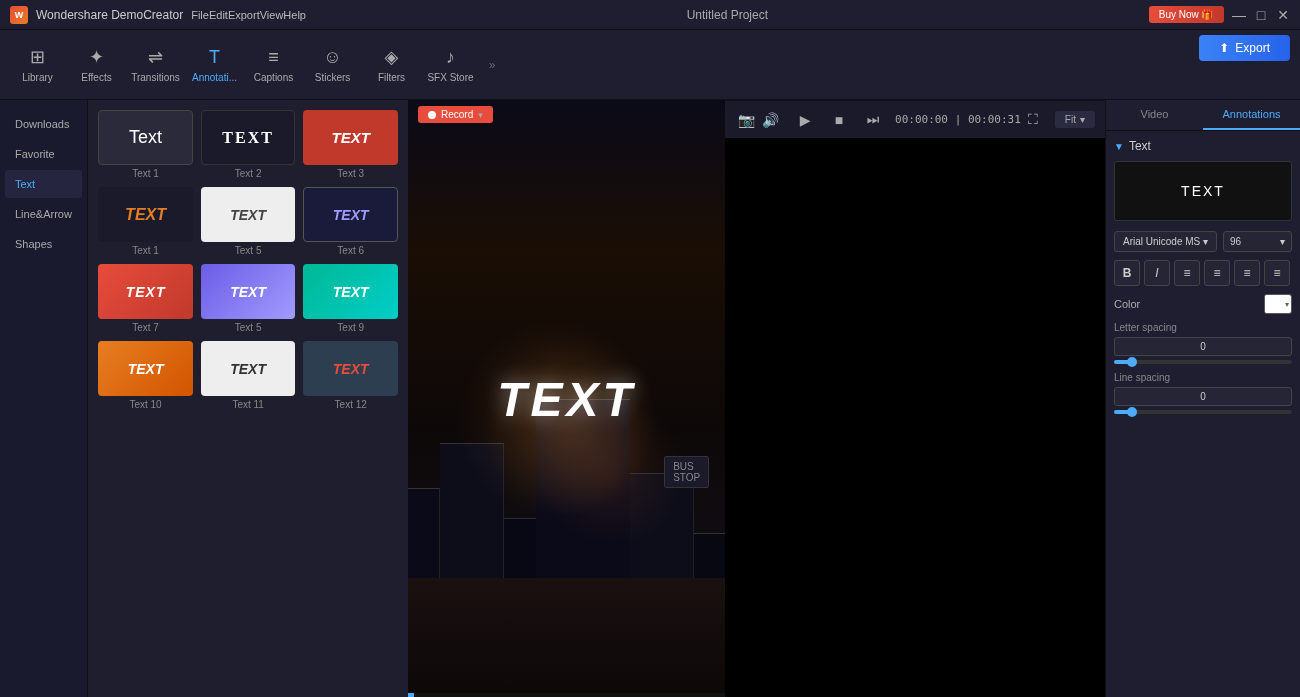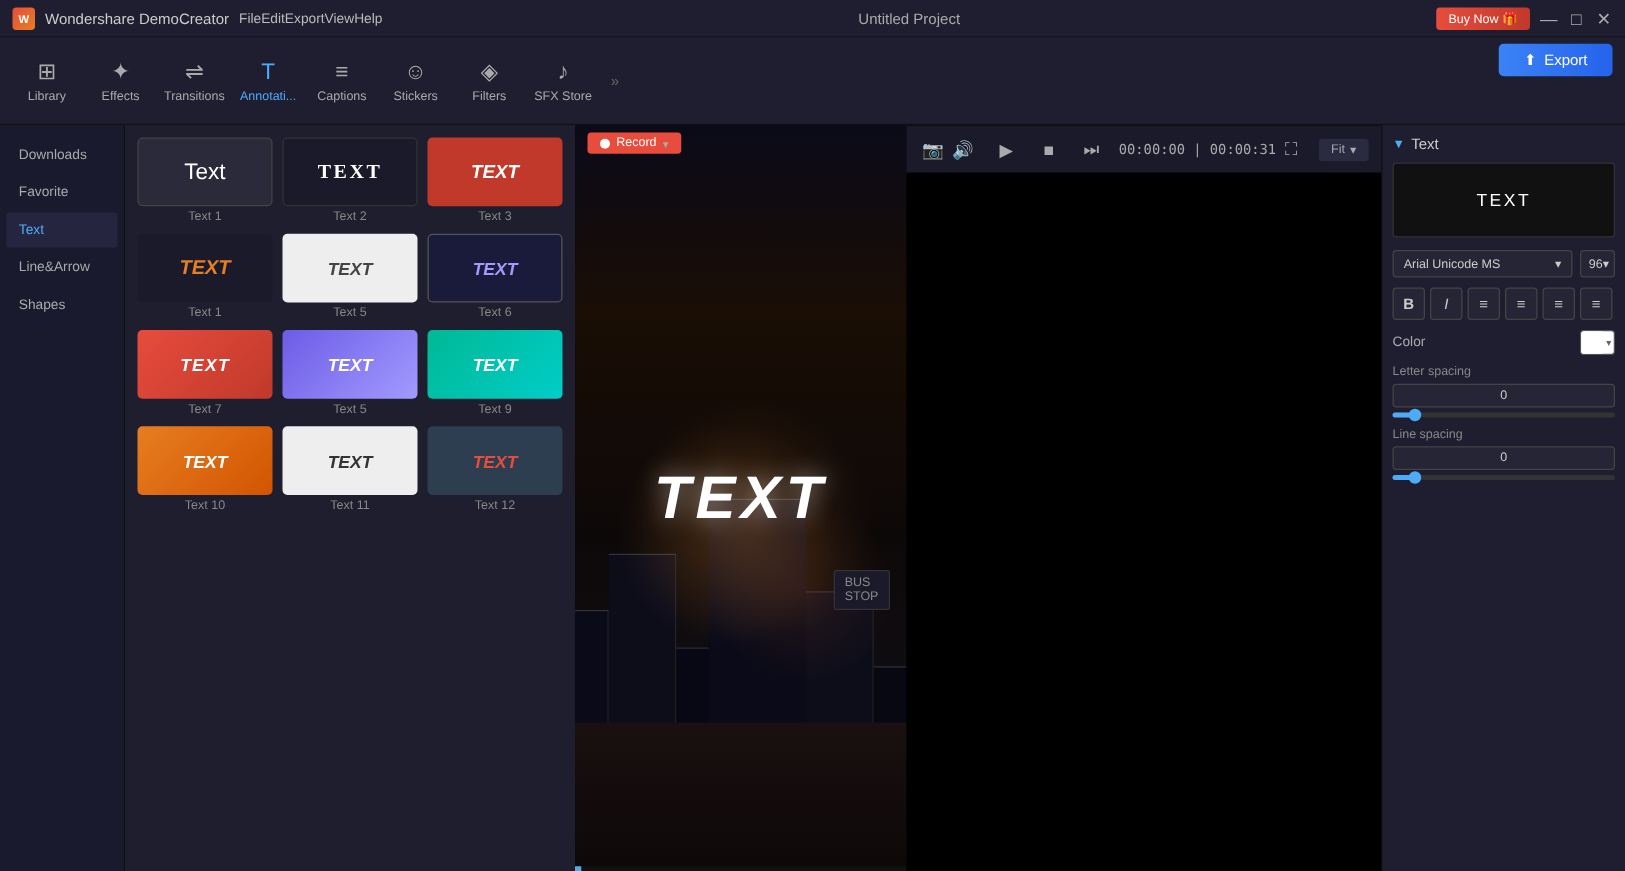--- a/index.html
+++ b/index.html
@@ -37,21 +37,21 @@
       gap: 4px; cursor: pointer; border-radius: 4px; color: #aaa; font-size: 10px;
     }
     .tool-item.active { color: #4dabf7; }
     .tool-item .icon { font-size: 18px; }
     .tool-more { width: 20px; height: 60px; display: flex; align-items: center; justify-content: center; color: #666; cursor: pointer; }
 
     
     #main { display: flex; height: calc(697px - 30px - 70px); }
 
     
-    #left-panel { width: 460px; display: flex; height: 100%; }
+    #left-panel { width: 408px; display: flex; height: 100%; }
 
     
     #sidebar { width: 100px; background: #1a1a2e; border-right: 1px solid #111; padding: 8px 0; }
     .sidebar-item {
       padding: 8px 10px; font-size: 11px; color: #aaa; cursor: pointer; border-radius: 3px; margin: 2px 5px;
     }
     .sidebar-item.active { color: #4dabf7; background: #252540; }
 
     
     #annotations-panel { width: 360px; background: #1e1e2e; padding: 10px; overflow-y: auto; }
@@ -139,21 +139,21 @@
     .text-preview-box {
       background: #111; border: 1px solid #333; border-radius: 3px; height: 60px; display: flex; align-items: center; justify-content: center;
       margin-bottom: 10px; color: white; font-size: 14px; letter-spacing: 2px;
     }
     .props-row { display: flex; align-items: center; gap: 6px; margin-bottom: 8px; }
     .font-select {
       flex: 1; background: #252535; border: 1px solid #444; border-radius: 3px; color: #ccc;
       padding: 4px 8px; font-size: 10px; cursor: pointer; display: flex; align-items: center; justify-content: space-between;
     }
     .size-select {
-      width: 28px; background: #252535; border: 1px solid #444; border-radius: 3px; color: #ccc;
+      width: 69px; background: #252535; border: 1px solid #444; border-radius: 3px; color: #ccc;
       padding: 4px 6px; font-size: 10px; cursor: pointer; display: flex; align-items: center; justify-content: space-between;
     }
     .format-row { display: flex; gap: 4px; margin-bottom: 8px; }
     .fmt-btn {
       width: 26px; height: 26px; background: #252535; border: 1px solid #444; border-radius: 3px;
       display: flex; align-items: center; justify-content: center; cursor: pointer; color: #ccc; font-size: 12px;
     }
     .color-row { display: flex; align-items: center; justify-content: space-between; margin-bottom: 8px; }
     .color-swatch { width: 28px; height: 20px; background: white; border-radius: 3px; border: 1px solid #555; cursor: pointer; display: flex; align-items: center; gap: 2px; }
     .color-swatch-box { flex: 1; height: 100%; border-radius: 2px; }
@@ -401,20 +401,24 @@
             <div class="prev-btn">⛶</div>
             <div class="fit-btn">
               <span>Fit</span>
               <span>▾</span>
             </div>
           </div>
         </div>
       </div>
 
       <div id="props-panel">
+        <div id="props-tabs">
+          <div class="props-tab">Video</div>
+          <div class="props-tab active">Annotations</div>
+        </div>
         <div id="props-content">
 
           <div class="props-section-title">
             <span class="arrow">▼</span>
             <span>Text</span>
           </div>
 
           <div class="text-preview-box">
             <span>TEXT</span>
           </div>

